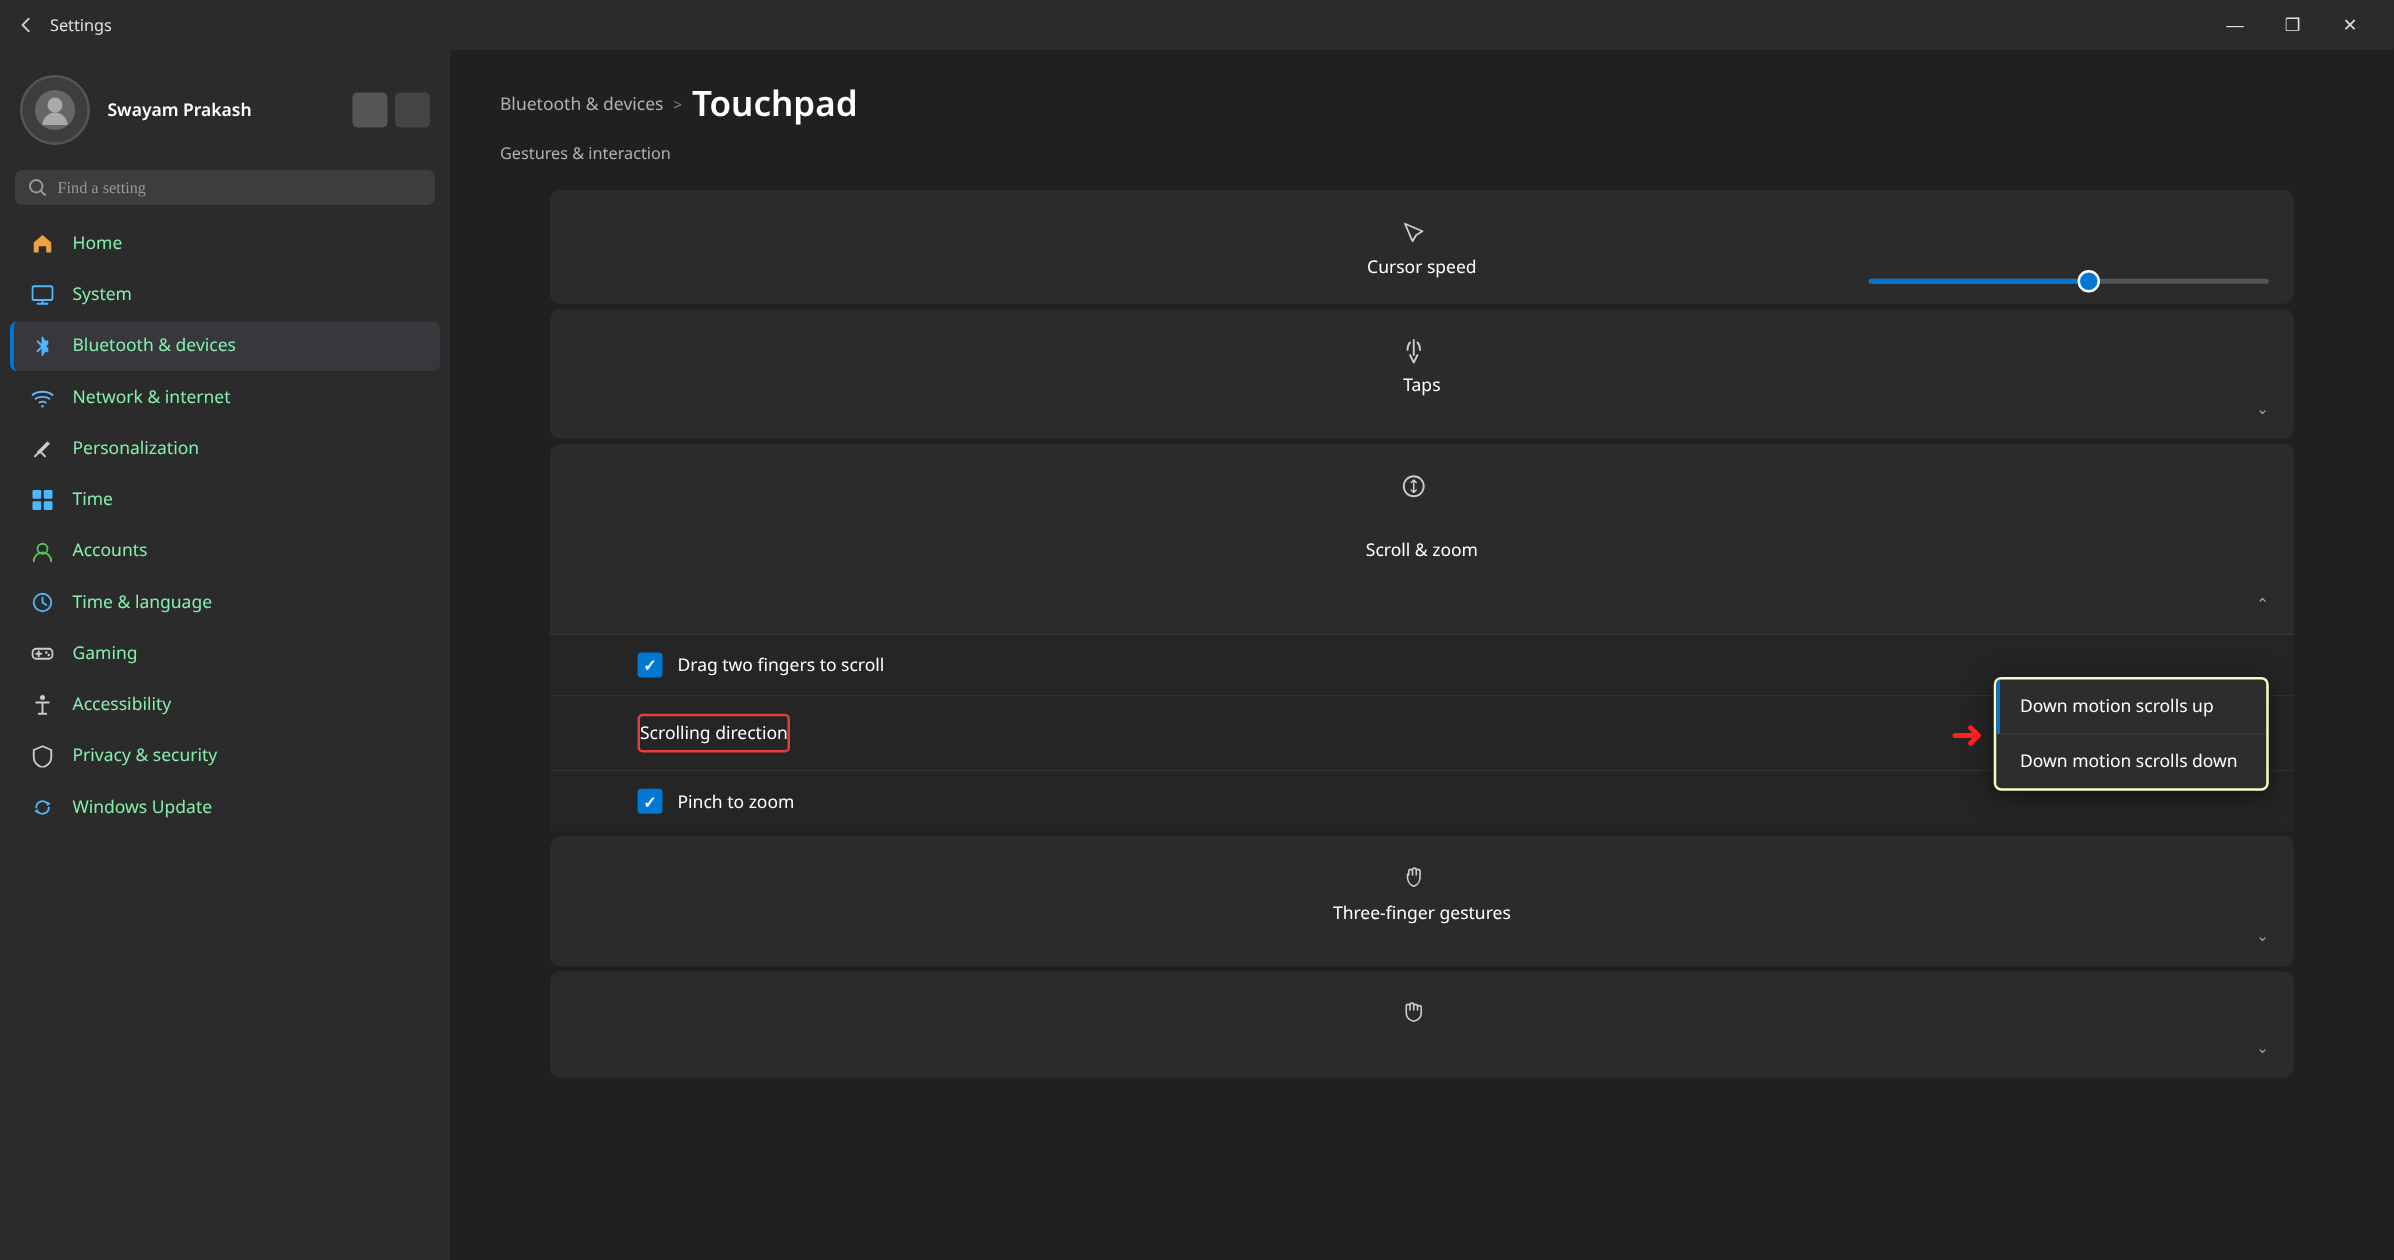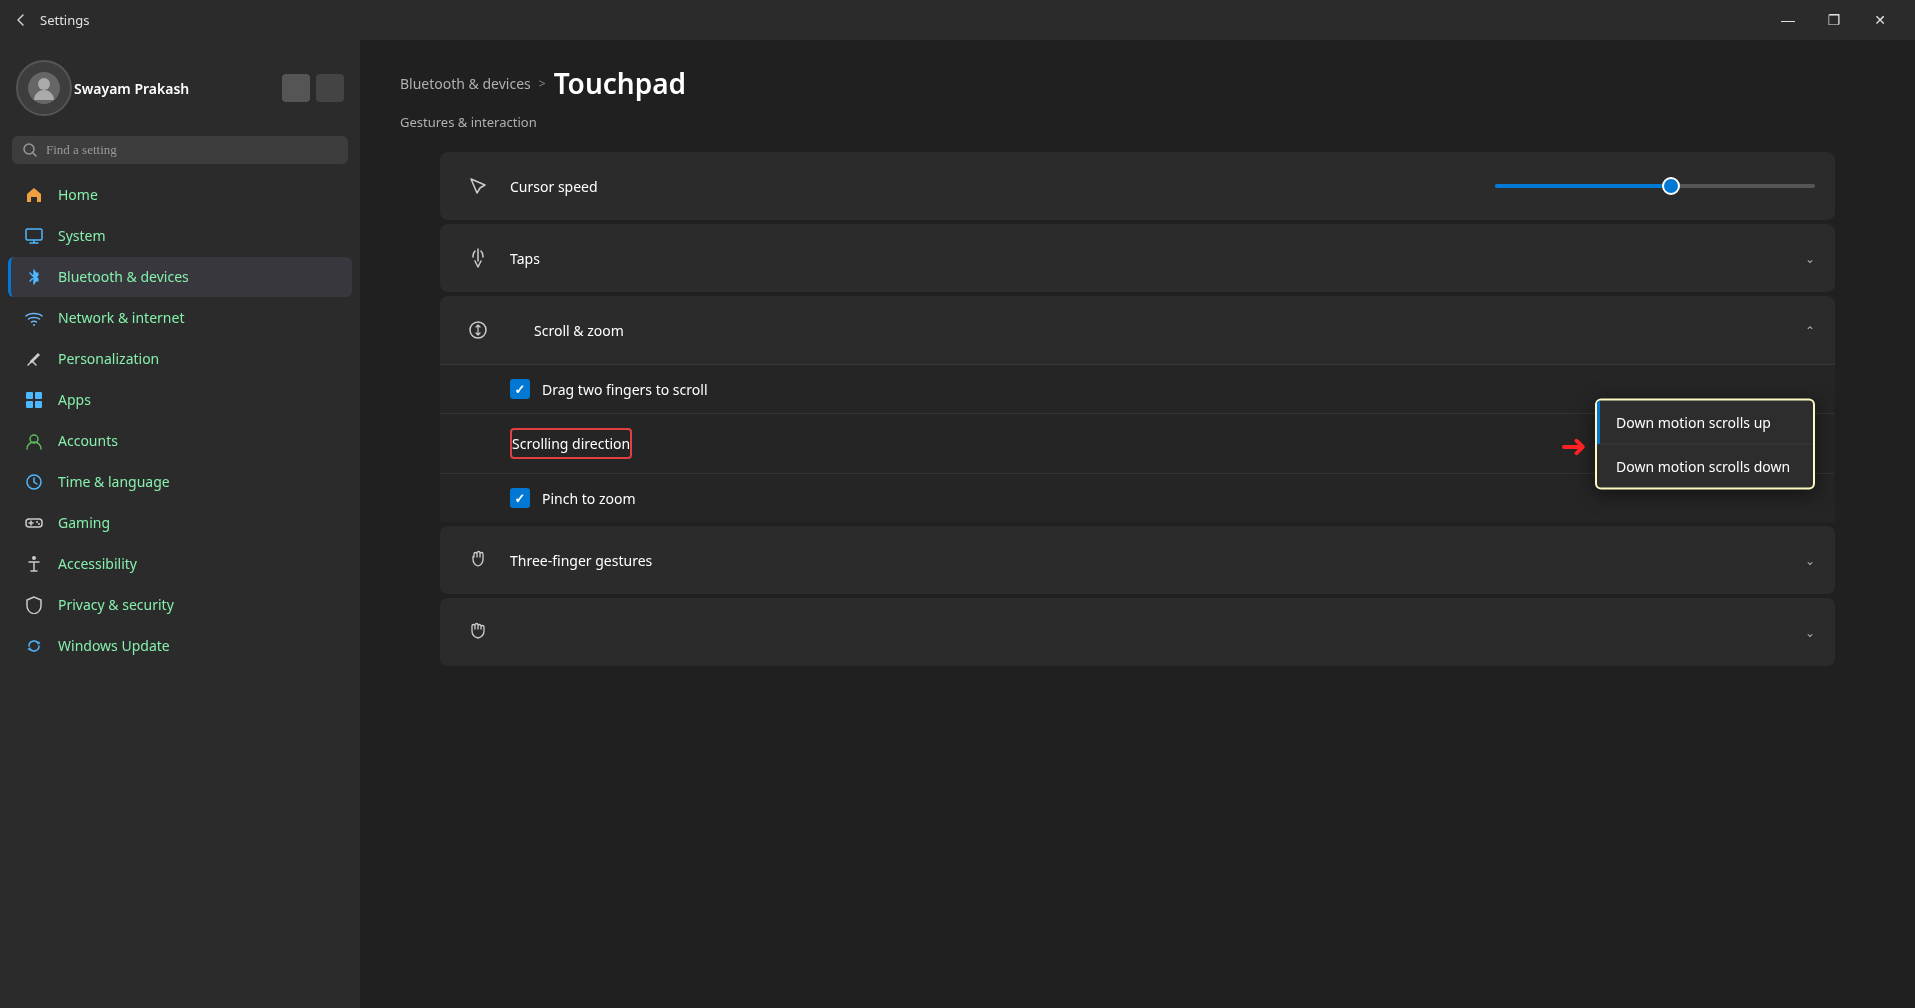--- a/index.html
+++ b/index.html
@@ -64,21 +64,21 @@
       display: flex;
       flex-direction: column;
       flex-shrink: 0;
       overflow-y: auto;
       padding-bottom: 20px;
     }
 
     .user-profile {
       display: flex;
       align-items: center;
-      gap: 2px;
+      gap: 14px;
       padding: 20px 16px 16px 16px;
     }
     .avatar {
       width: 56px;
       height: 56px;
       border-radius: 50%;
       background: #3d3d3d;
       border: 2px solid #555;
       display: flex;
       align-items: center;
@@ -201,20 +201,21 @@
       overflow: visible;
     }
 
     .settings-row {
       display: flex;
       align-items: center;
       padding: 16px 20px;
       border-bottom: 1px solid #383838;
       min-height: 64px;
       position: relative;
+      flex-direction: column;
     }
     .settings-row:last-child { border-bottom: none; }
 
     .row-icon {
       width: 36px;
       height: 36px;
       display: flex;
       align-items: center;
       justify-content: center;
       margin-right: 14px;
@@ -457,21 +458,21 @@
 
       <div class="nav-item">
         <span class="nav-icon">
           <svg width="18" height="18" viewBox="0 0 18 18" fill="none">
             <rect x="1" y="1" width="7" height="7" rx="1" fill="#4db8ff"></rect>
             <rect x="10" y="1" width="7" height="7" rx="1" fill="#4db8ff"></rect>
             <rect x="1" y="10" width="7" height="7" rx="1" fill="#4db8ff"></rect>
             <rect x="10" y="10" width="7" height="7" rx="1" fill="#4db8ff"></rect>
           </svg>
         </span>
-        <span>Apps</span>
+        <span>Time</span>
       </div>
 
       <div class="nav-item">
         <span class="nav-icon">
           <svg width="18" height="18" viewBox="0 0 18 18" fill="none">
             <circle cx="9" cy="7" r="4" stroke="#5bc05b" stroke-width="1.5" fill="none"></circle>
             <path d="M2 17c0-3.9 3.1-7 7-7s7 3.1 7 7" stroke="#5bc05b" stroke-width="1.5" stroke-linecap="round" fill="none"></path>
           </svg>
         </span>
         <span>Accounts</span>

